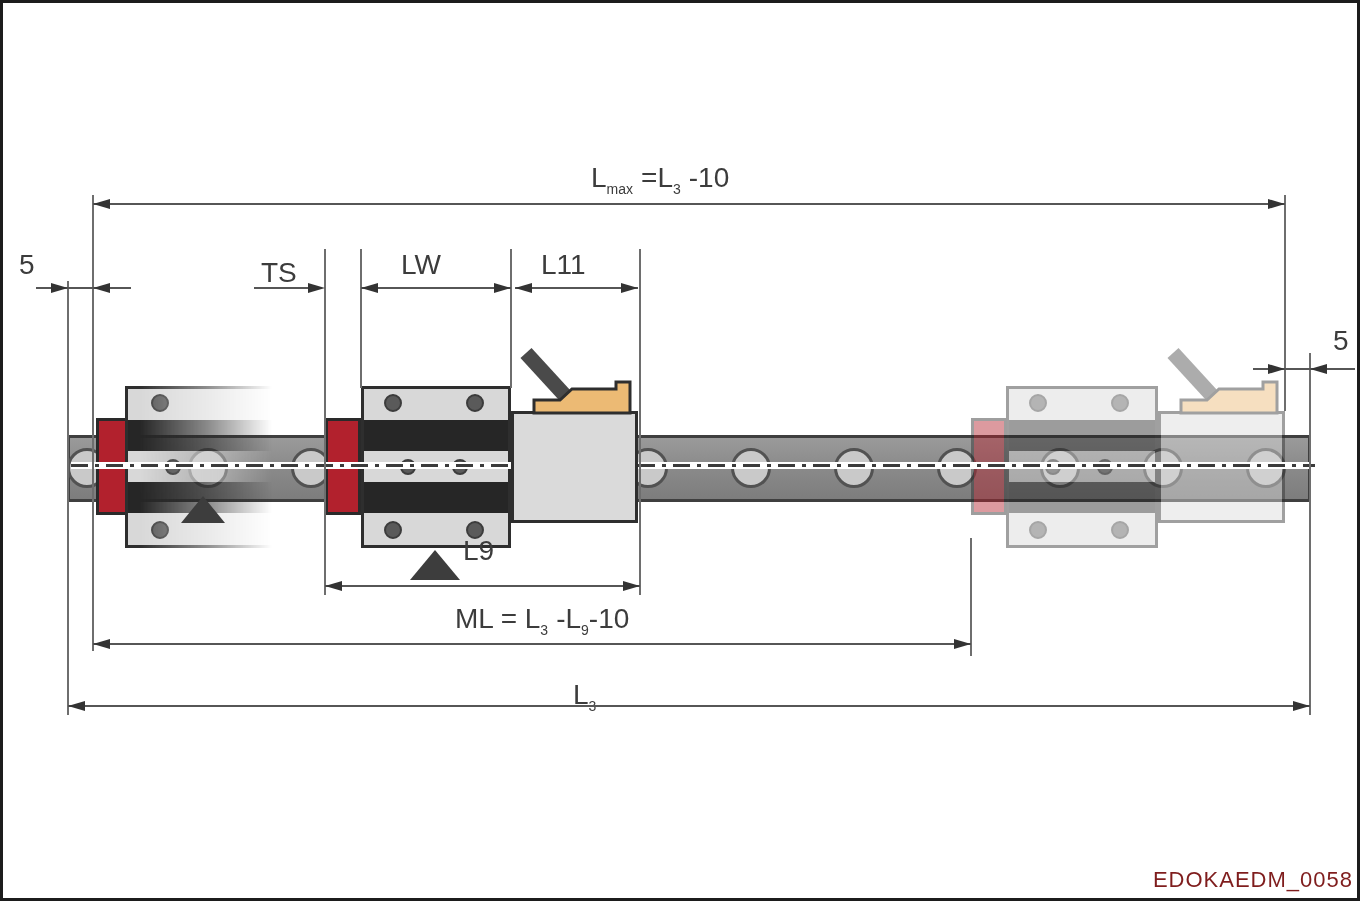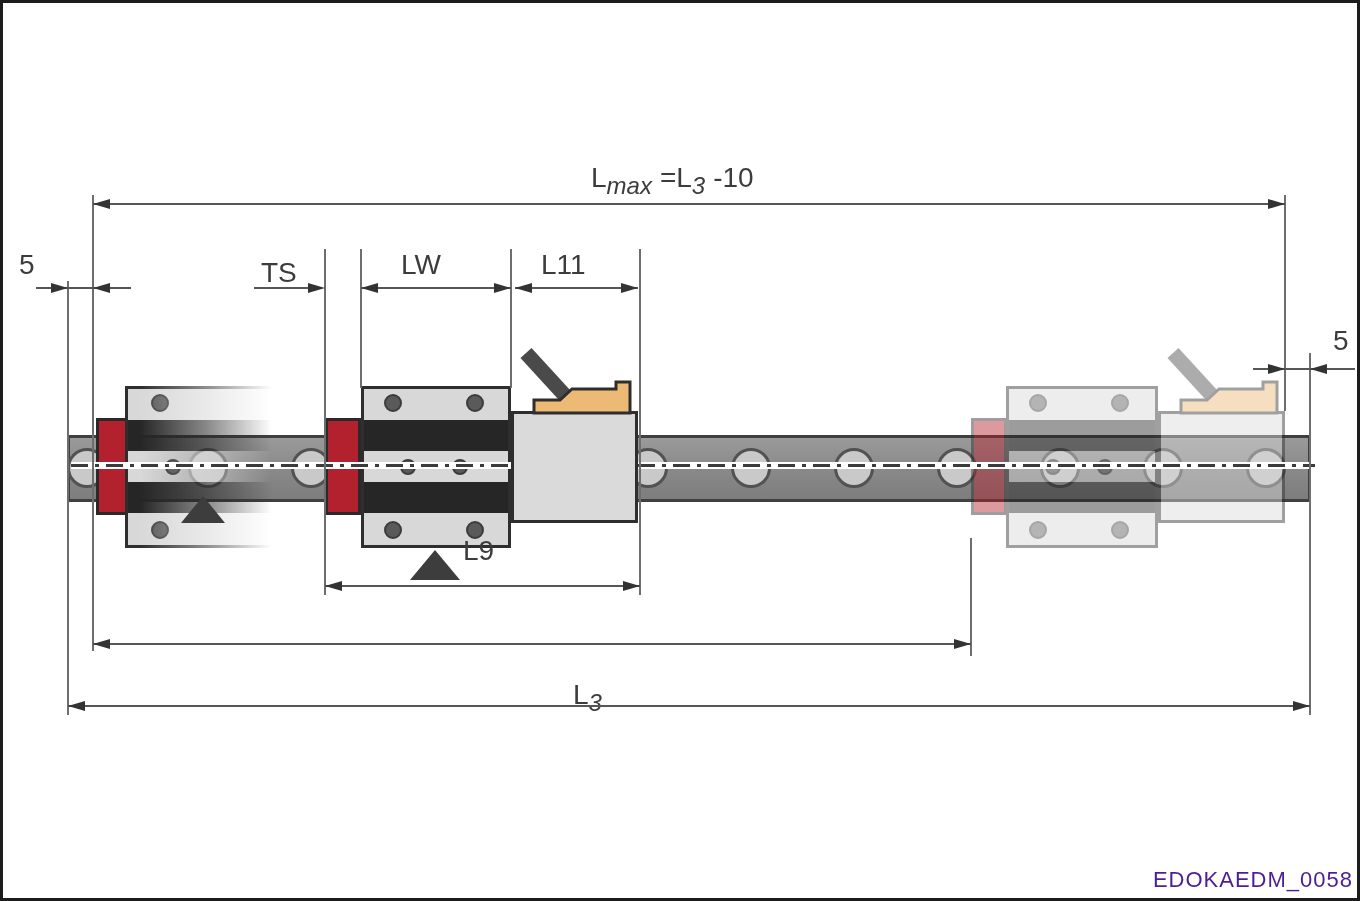--- a/index.html
+++ b/index.html
@@ -9,21 +9,21 @@
   .abs{position:absolute;}
   
   .dimline{position:absolute;height:2px;background:#565656;}
   .extline{position:absolute;width:2px;background:#6e6e6e;}
   .arr{position:absolute;width:0;height:0;}
   .arr-r{border-top:5px solid transparent;border-bottom:5px solid transparent;
          border-left:17px solid #333;}
   .arr-l{border-top:5px solid transparent;border-bottom:5px solid transparent;
          border-right:17px solid #333;}
   .dimtext{position:absolute;color:#3c3c3c;font-size:28px;white-space:nowrap;}
-  .sub{font-size:24px;position:relative;top:7px;font-style:italic;}
+  .sub{font-size:14px;position:relative;top:7px;}
   .sp{display:inline-block;width:8px;}
   
   .rail{position:absolute;left:64px;top:432px;width:1244px;height:67px;
         background:linear-gradient(180deg,#9a9a9a 0%,#8b8b8b 45%,#7d7d7d 100%);
         border:3px solid #3f3f3f;box-sizing:border-box;}
   .hole{position:absolute;top:445px;width:40px;height:40px;border-radius:50%;
         background:#c9c9c9;border:3px solid #525252;box-sizing:border-box;}
   .body{position:absolute;background:#d8d8d8;border:3px solid #2e2e2e;box-sizing:border-box;}
   .stripe{position:absolute;left:0;width:100%;height:31px;background:#262626;}
   .seal{position:absolute;width:36px;height:97px;background:#b2212d;
@@ -38,21 +38,21 @@
   .tri.left{border-left-width:22px;border-right-width:22px;border-bottom-width:27px;}
   .cl-white{position:absolute;top:459px;height:7px;background:#ffffff;}
   .cl-dash{position:absolute;top:461px;height:3px;
       background:repeating-linear-gradient(90deg,#3b3b3b 0 17px,transparent 17px 24px,
                  #3b3b3b 24px 28px,transparent 28px 35px);}
   .ghost{position:absolute;left:968px;top:335px;width:322px;height:210px;opacity:0.45;}
   .blurwrap{position:absolute;left:93px;top:383px;width:220px;height:162px;
       -webkit-mask-image:linear-gradient(90deg,#000 0%,#000 20%,rgba(0,0,0,.55) 50%,transparent 80%);
       mask-image:linear-gradient(90deg,#000 0%,#000 20%,rgba(0,0,0,.55) 50%,transparent 80%);}
   .footer{position:absolute;left:1100px;top:864px;width:250px;text-align:right;
-          color:#4c1d95;font-size:22px;letter-spacing:1px;}
+          color:#7f1d1d;font-size:22px;letter-spacing:1px;}
 </style>
 </head>
 <body>
 
 <div class="canvas">
 
   <div class="rail"></div>
   <div class="hole" style="left:64px"></div>
   <div class="hole" style="left:185px"></div>
   <div class="hole" style="left:288px"></div>
@@ -157,20 +157,23 @@
   <div class="dimtext" style="left:1330px;top:322px">5</div>
   <div class="dimline" style="left:1250px;top:365px;width:102px"></div>
   <div class="arr arr-r" style="left:1265px;top:361px"></div>
   <div class="arr arr-l" style="left:1307px;top:361px"></div>
 
   <div class="dimtext" style="left:460px;top:532px">L9</div>
   <div class="dimline" style="left:322px;top:582px;width:315px"></div>
   <div class="arr arr-l" style="left:322px;top:578px"></div>
   <div class="arr arr-r" style="left:620px;top:578px"></div>
 
+  <div class="dimtext" style="left:452px;top:600px">
+    <span>ML = L</span><span class="sub">3</span><span class="sp"></span><span>-L</span><span class="sub">9</span><span>-10</span>
+  </div>
   <div class="dimline" style="left:90px;top:640px;width:878px"></div>
   <div class="arr arr-l" style="left:90px;top:636px"></div>
   <div class="arr arr-r" style="left:951px;top:636px"></div>
 
   <div class="dimtext" style="left:570px;top:676px">
     <span>L</span><span class="sub">3</span>
   </div>
   <div class="dimline" style="left:65px;top:702px;width:1242px"></div>
   <div class="arr arr-l" style="left:65px;top:698px"></div>
   <div class="arr arr-r" style="left:1290px;top:698px"></div>

